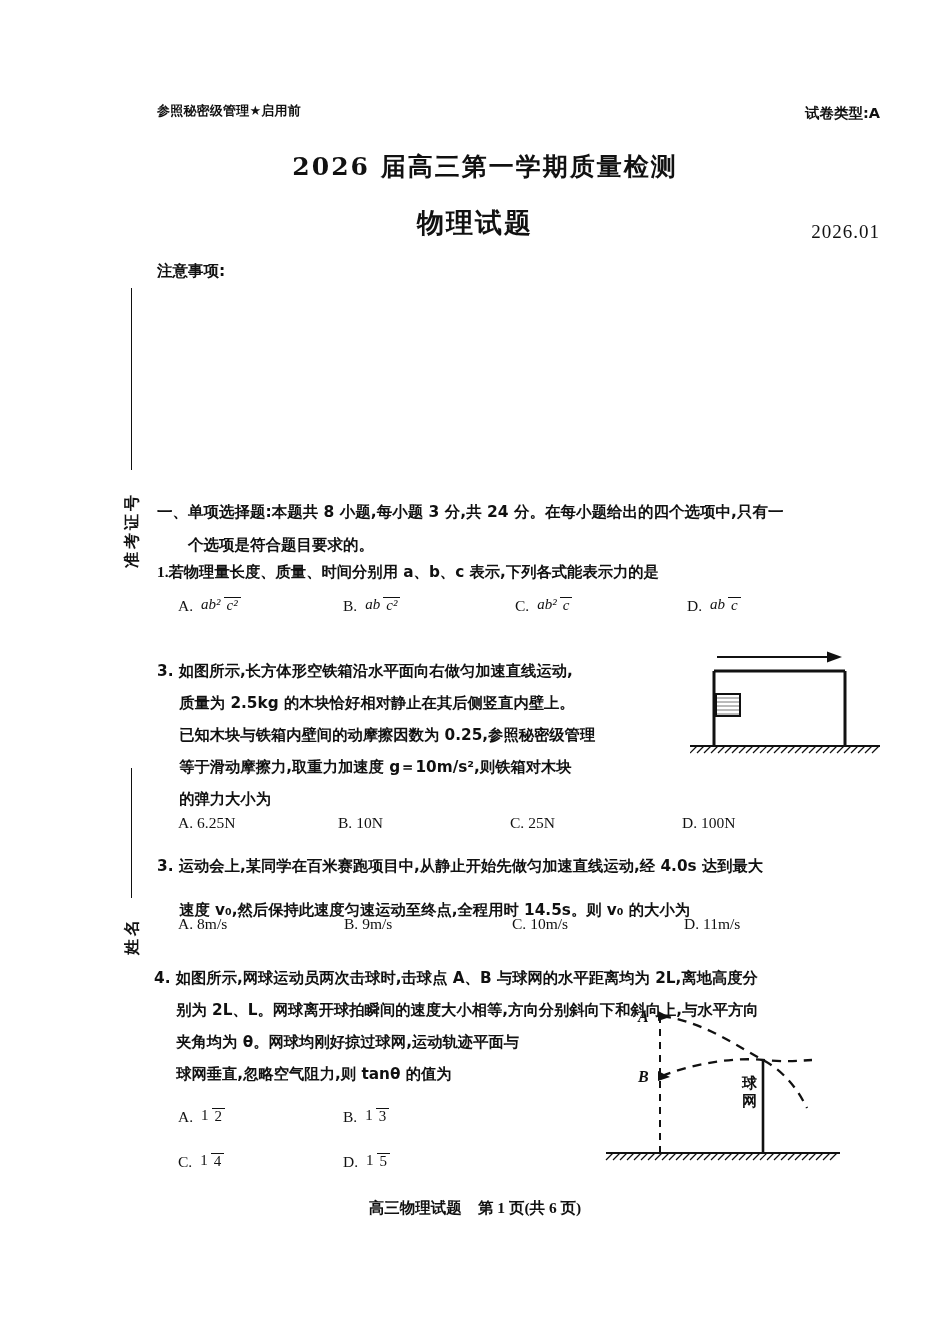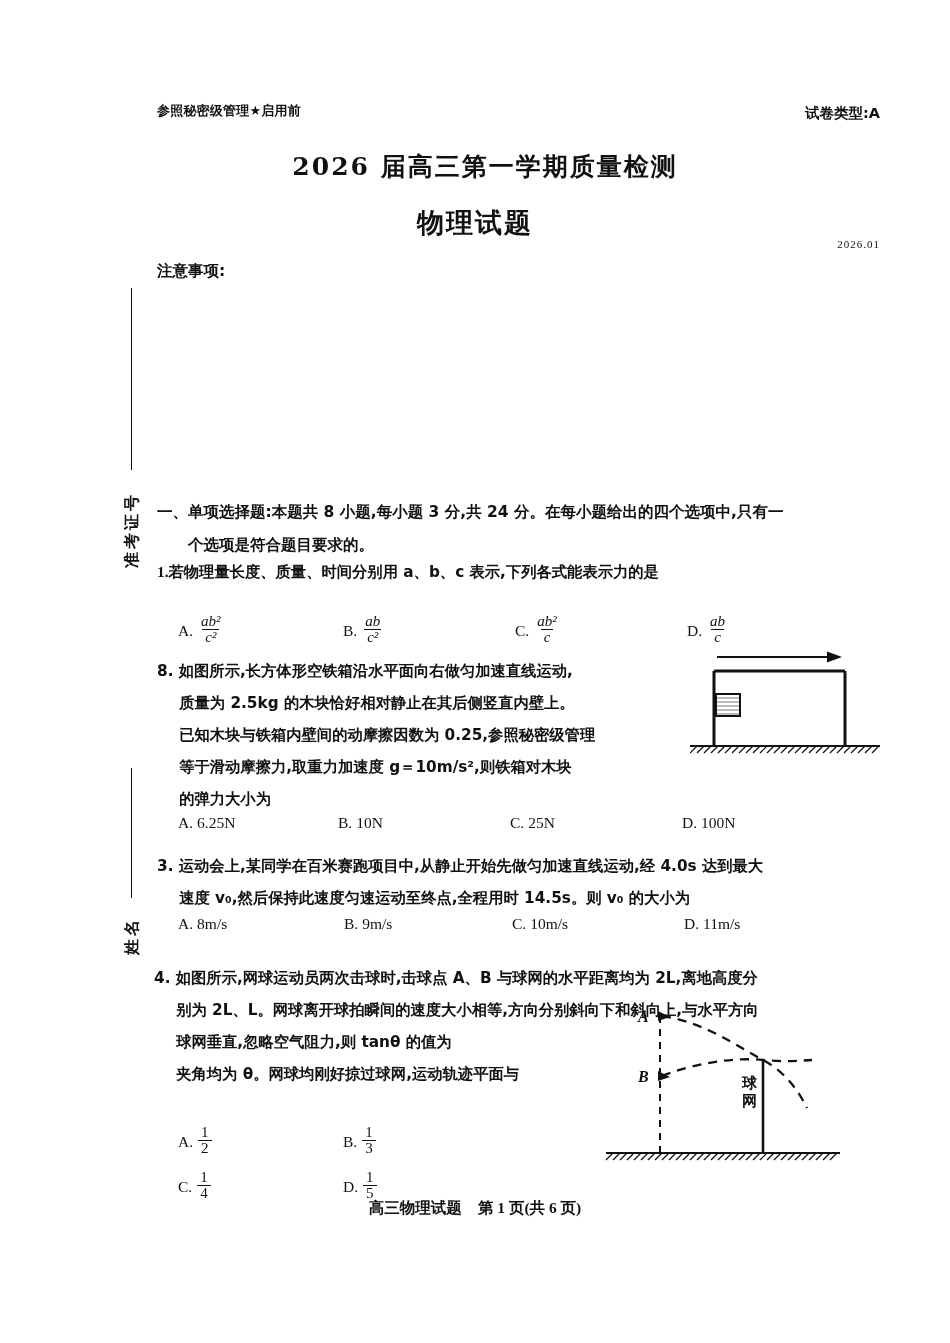--- a/index.html
+++ b/index.html
@@ -59,23 +59,23 @@
     top: 205px;
     text-align: center;
     font-family: "DejaVu Sans", "Liberation Sans", sans-serif;
     font-weight: 700;
     font-size: 27px;
     letter-spacing: 2px;
   }
   .exam-date {
     position: absolute;
     right: 70px;
-    top: 238px;
+    top: 221px;
     font-family: "Liberation Serif", serif;
-    font-size: 11px;
+    font-size: 19px;
     letter-spacing: 1px;
   }
 
   
   .notes-title {
     position: absolute;
     left: 157px;
     top: 261px;
     font-family: "DejaVu Sans", "Liberation Sans", sans-serif;
     font-weight: 700;
@@ -156,27 +156,27 @@
   .opts .opt {
     display: flex;
     align-items: center;
     white-space: nowrap;
   }
   .opt .lbl { margin-right: 4px; }
 
   
   .frac {
     display: inline-flex;
-    flex-direction: column;
+    flex-direction: row;
     align-items: center;
     vertical-align: middle;
     font-style: italic;
     font-family: "Liberation Serif", serif;
     line-height: 1.02;
-    margin: 18px 1px;
+    margin: 0 1px;
     position: relative;
     top: -1px;
     text-align: center;
   }
   .frac .num-t { padding: 0 3px; font-size: 15px; }
   .frac .den-t { padding: 0 3px; font-size: 15px; border-top: 1.3px solid #111; }
   .frac.plain { font-style: normal; }
   .sn { font-family: "Liberation Serif", serif; font-style: normal; }
 
   
@@ -248,21 +248,21 @@
     <div class="opt">
       <span class="lbl sn">D.</span>
       <span class="frac">
         <span class="num-t">ab</span>
         <span class="den-t">c</span>
       </span>
     </div>
   </div>
 
   <div class="q" style="left:157px;top:655px;width:530px;">
-    <p class="stem hang">8. 如图所示,长方体形空铁箱沿水平面向右做匀加速直线运动,</p>
+    <p class="stem hang">3. 如图所示,长方体形空铁箱沿水平面向右做匀加速直线运动,</p>
     <p class="stem" style="margin-left:1.45em;">质量为 2.5kg 的木块恰好相对静止在其后侧竖直内壁上。</p>
     <p class="stem" style="margin-left:1.45em;">已知木块与铁箱内壁间的动摩擦因数为 0.25,参照秘密级管理</p>
     <p class="stem" style="margin-left:1.45em;">等于滑动摩擦力,取重力加速度 g＝10m/s²,则铁箱对木块</p>
     <p class="stem" style="margin-left:1.45em;">的弹力大小为</p>
   </div>
 
   <div class="figure" style="left:690px;top:645px;width:250px;height:115px;">
     <svg width="250" height="115" viewBox="0 0 250 115">
 
       <g>
@@ -334,21 +334,21 @@
       <span>25N</span>
     </div>
     <div class="opt">
       <span class="lbl">D.</span>
       <span>100N</span>
     </div>
   </div>
 
   <div class="q" style="left:157px;top:850px;width:725px;">
     <p class="stem hang">3. 运动会上,某同学在百米赛跑项目中,从静止开始先做匀加速直线运动,经 4.0s 达到最大</p>
-    <p class="stem" style="margin-left:1.45em;">速度 v₀,然后保持此速度匀速运动至终点,全程用时 14.5s。则 v₀ 的大小为</p>
+    <p class="stem" style="margin-left:1.45em;margin-top:12px;">速度 v₀,然后保持此速度匀速运动至终点,全程用时 14.5s。则 v₀ 的大小为</p>
   </div>
   <div class="opts" style="left:178px;top:915px;width:700px;">
     <div class="opt" style="width:166px;">
       <span class="lbl">A.</span>
       <span>8m/s</span>
     </div>
     <div class="opt" style="width:168px;">
       <span class="lbl">B.</span>
       <span>9m/s</span>
     </div>
@@ -358,22 +358,22 @@
     </div>
     <div class="opt">
       <span class="lbl">D.</span>
       <span>11m/s</span>
     </div>
   </div>
 
   <div class="q" style="left:154px;top:962px;width:725px;">
     <p class="stem hang">4. 如图所示,网球运动员两次击球时,击球点 A、B 与球网的水平距离均为 2L,离地高度分</p>
     <p class="stem" style="margin-left:1.45em;">别为 2L、L。网球离开球拍瞬间的速度大小相等,方向分别斜向下和斜向上,与水平方向</p>
+    <p class="stem" style="margin-left:1.45em;width:460px;">夹角均为 θ。网球均刚好掠过球网,运动轨迹平面与</p>
     <p class="stem" style="margin-left:1.45em;width:460px;">球网垂直,忽略空气阻力,则 tanθ 的值为</p>
-    <p class="stem" style="margin-left:1.45em;width:460px;">夹角均为 θ。网球均刚好掠过球网,运动轨迹平面与</p>
   </div>
 
   <div class="figure" style="left:600px;top:1000px;width:300px;height:185px;">
     <svg width="300" height="185" viewBox="0 0 300 185">
 
       <line x1="60" y1="16" x2="60" y2="153" stroke="#111" stroke-width="2" stroke-dasharray="7,6"></line>
 
       <path d="M62,16 C105,22 140,48 163,60 C185,72 198,90 207,108" fill="none" stroke="#111" stroke-width="2.3" stroke-dasharray="9,7" stroke-linecap="butt"></path>
 
       <polygon points="58,11 70,17 58,21" fill="#111"></polygon>

